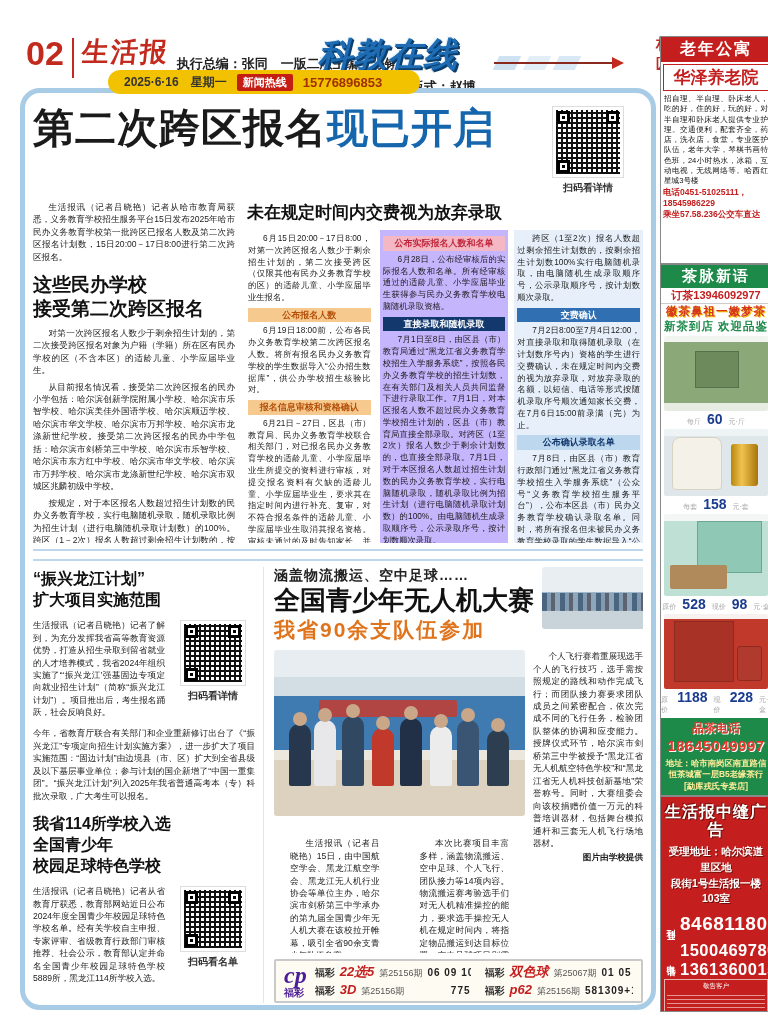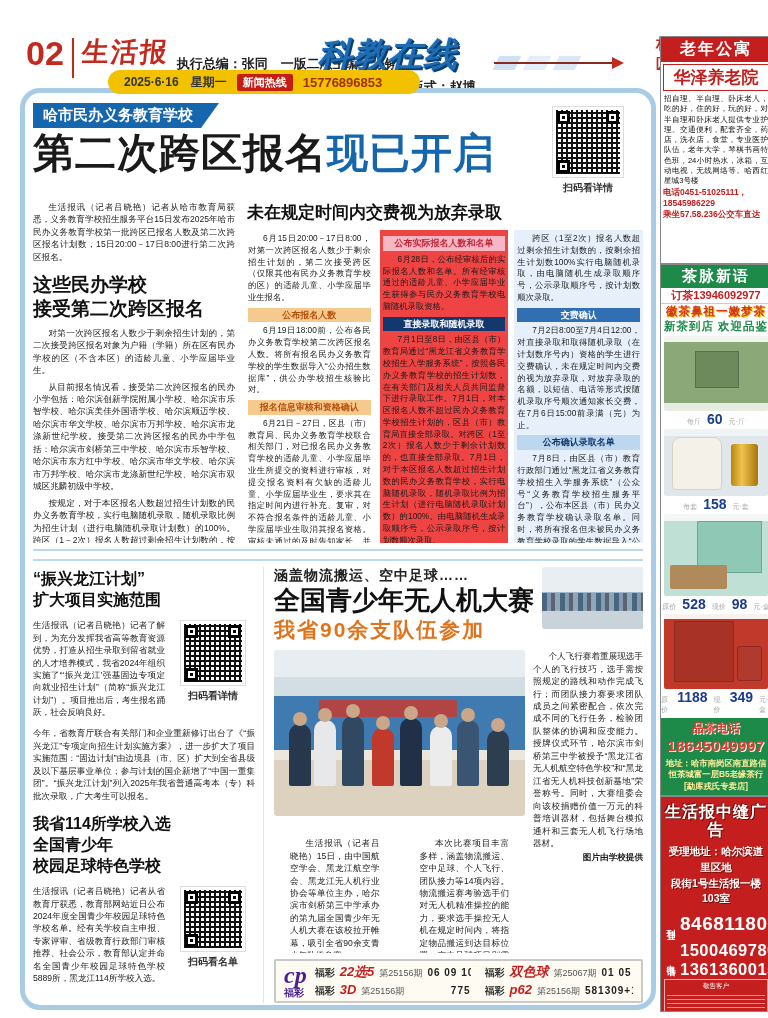--- a/index.html
+++ b/index.html
@@ -49,21 +49,21 @@
   .qr-cap{font-size:10px;color:#333;margin-top:4px;font-weight:700;}
   .a1-body{display:flex;gap:10px;margin-top:6px;height:342px;overflow:hidden;}
   .colL{width:202px;flex:none;}
   .lead,.bodytxt{font-size:8.6px;line-height:1.45;text-align:justify;color:#222;}
   .secthead{font-size:19px;font-weight:900;line-height:1.25;margin:10px 0 6px 0;color:#111;}
   .colL p, .ncol p{margin:0 0 4px 0;text-indent:1.8em;}
   .a1-right{flex:1;display:flex;flex-direction:column;min-width:0;}
   .mid-headline{font-size:17px;font-weight:900;color:#111;margin:0 0 6px 2px;white-space:nowrap;}
   .ncols{display:flex;gap:6px;flex:1;min-height:0;}
   .ncol{flex:1;font-size:8.3px;line-height:1.42;text-align:justify;overflow:hidden;padding:3px;box-sizing:border-box;}
-  .ncol.pink{background:#ef4444;}
+  .ncol.pink{background:#c4b5fd;}
   .ncol.blue{background:#e7f0fa;}
   .subhd{display:block;text-align:center;font-weight:700;font-size:9px;margin:3px 0;padding:1px 2px;}
   .subhd.orange{background:#f6c98f;color:#b4500a;}
   .subhd.red{background:#f3b8c4;color:#c0263a;}
   .subhd.navy{background:#12386e;color:#fff;}
   .subhd.bluet{background:#2f6fb2;color:#fff;}
   .subhd.lblue{background:#bcd7ee;color:#12386e;}
   .h-divider{height:8px;border-top:2px solid #bcd7ee;border-bottom:2px solid #bcd7ee;margin:6px 0;}
   
   .bottom{display:flex;gap:10px;height:436px;overflow:hidden;}
@@ -190,21 +190,20 @@
   <div class="datebar">
     <span class="d">2025·6·16　星期一</span>
     <span class="hotline-tag">新闻热线</span>
     <span class="hotline-num">15776896853</span>
   </div>
 
   <div class="frame">
 
     <div class="a1-head">
       <div class="a1-head-left">
-        <span class="kicker">哈市民办义务教育学校</span>
         <div class="headline">
           <span>第二次跨区报名</span><span class="blue">现已开启</span>
         </div>
       </div>
       <div class="qrblock">
         <div class="qr">
             <span class="eye tl"></span>
             <span class="eye tr"></span>
             <span class="eye bl"></span>
           </div>
@@ -397,21 +396,21 @@
           <span class="price">528</span>
           <span class="tick">现价</span>
           <span class="price">98</span>
           <span class="tick">元·盒</span>
         </div>
       <div class="prod prod4"></div>
       <div class="price-row">
           <span class="tick">原价</span>
           <span class="price">1188</span>
           <span class="tick">现价</span>
-          <span class="price">349</span>
+          <span class="price">228</span>
           <span class="tick">元·盒</span>
         </div>
       <div class="tea-call">
         <div class="lab">品茶电话</div>
         <div class="num">18645049997</div>
       </div>
       <div class="tea-addr">地址：哈市南岗区南直路信恒茶城富一层B5老缘茶行[勐库戎氏专卖店]</div>
     </div>
 
     <div class="ad classified">

